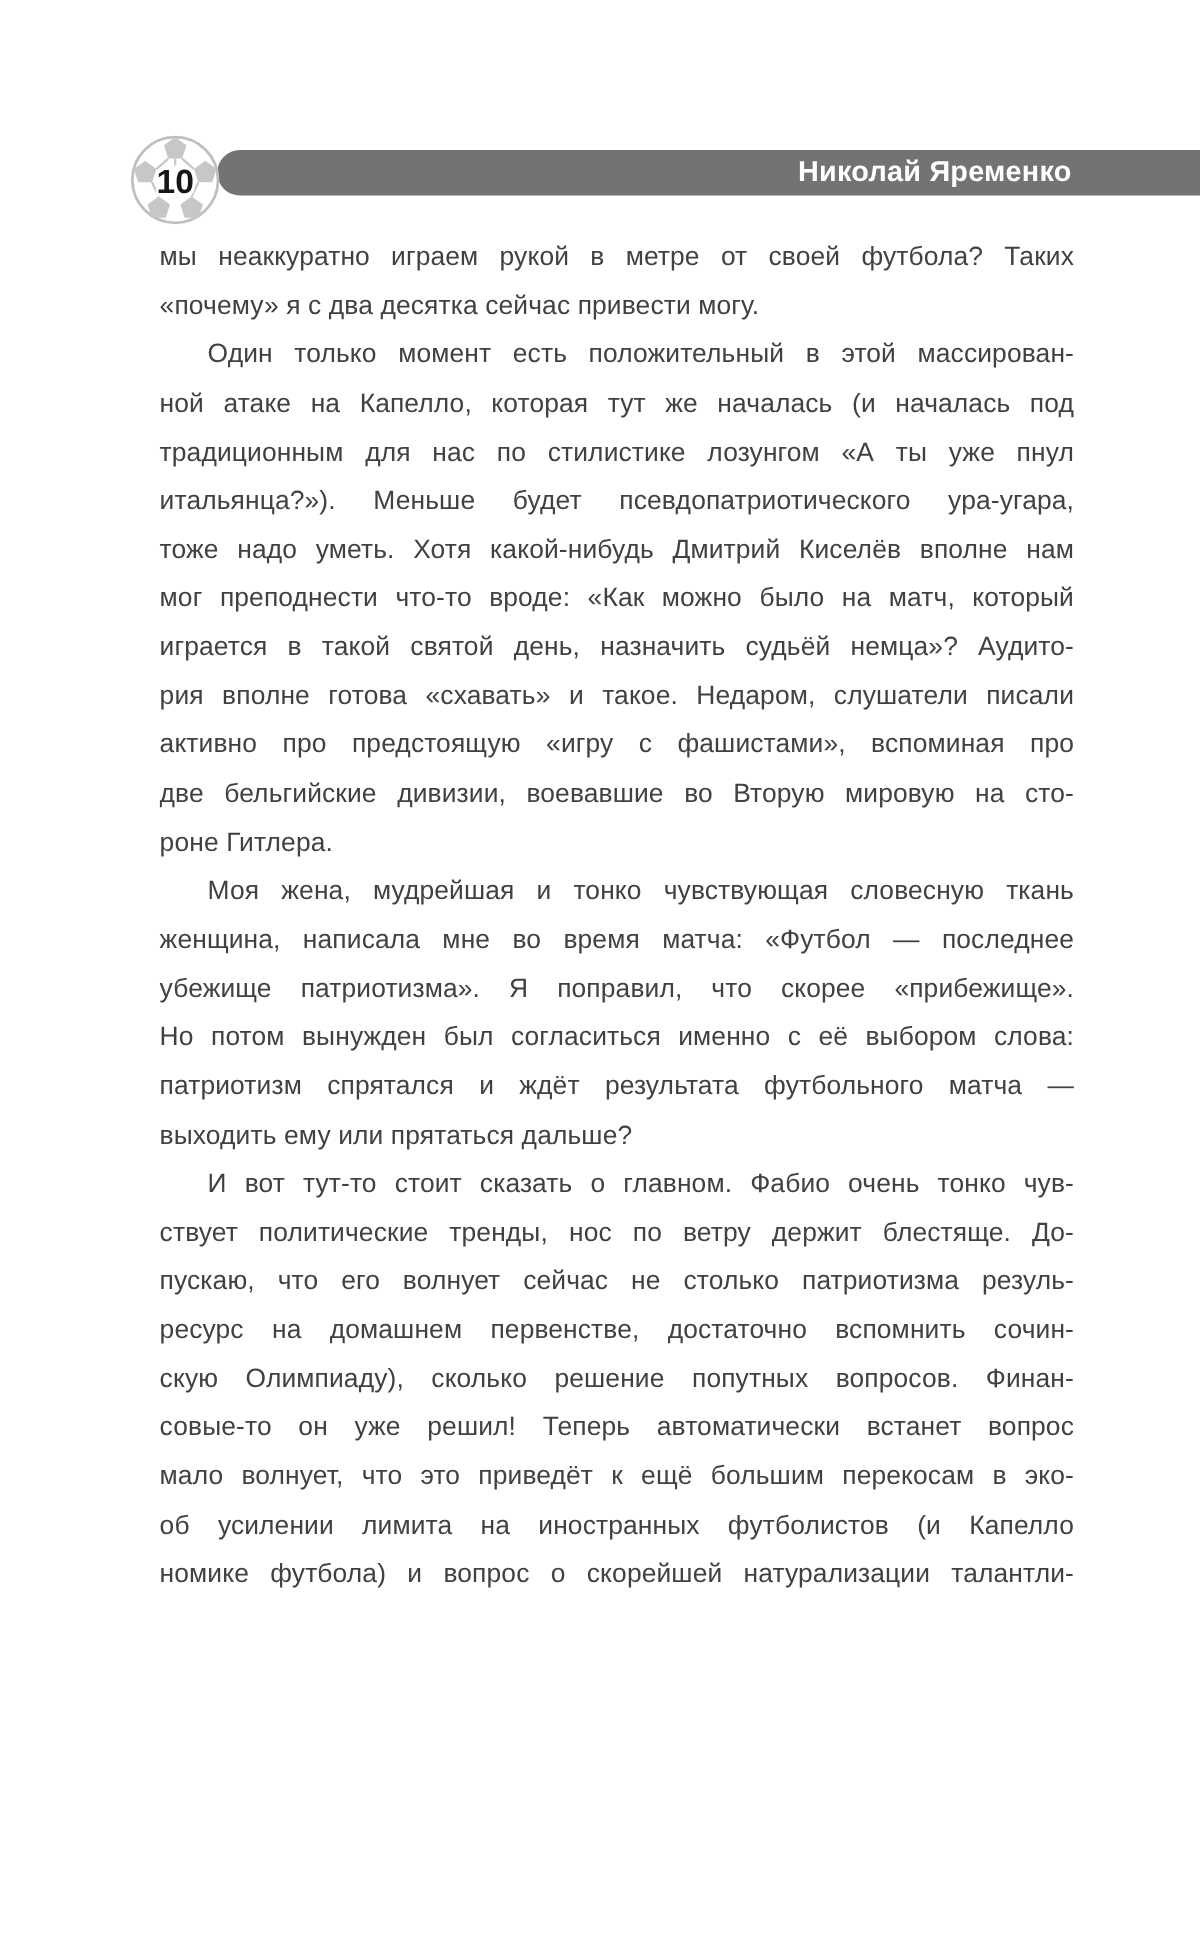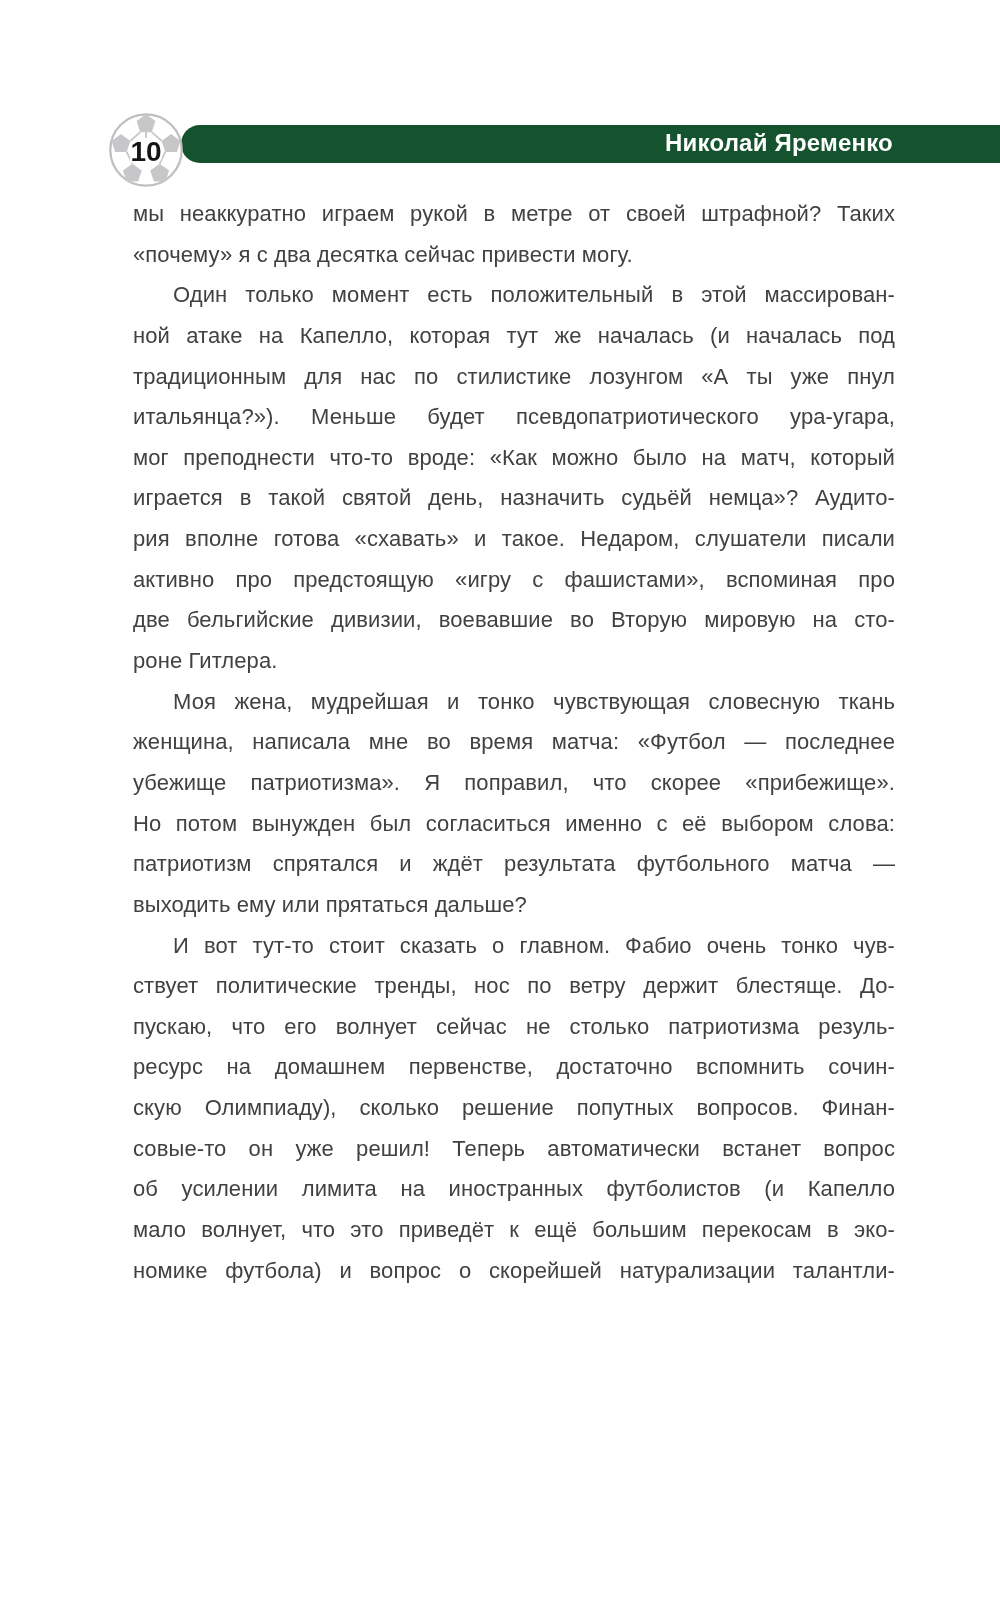--- a/index.html
+++ b/index.html
@@ -46,21 +46,21 @@
   }
   .line.para-end { text-align-last:left; }
   .line.indent { text-indent:40px; }
 </style>
 </head>
 <body>
 
 <div class="page">
 
   <header>
-    <div class="header-bar" style="background: #14532d;">
+    <div class="header-bar" style="background: #737373;">
       <span class="author">Николай Яременко</span>
     </div>
 
     <div class="ball">
       <svg viewBox="0 0 100 100" aria-hidden="true">
         <circle cx="50" cy="50" r="47" fill="#ffffff" stroke="#bfbfc1" stroke-width="3"></circle>
         <g fill="#c7c7c9" stroke="none">
           <polygon points="50,3 62.4,12 57.6,26.5 42.4,26.5 37.6,12"></polygon>
           <polygon points="17,29 29.4,38 24.6,52.5 9.4,52.5 4.6,38"></polygon>
           <polygon points="83,29 95.4,38 90.6,52.5 75.4,52.5 70.6,38"></polygon>
@@ -74,28 +74,29 @@
           <path d="M75.4,52.5 L68,68"></path>
           <path d="M50,26.5 L50,34"></path>
         </g>
       </svg>
       <span class="page-num">10</span>
     </div>
   </header>
 
   <main class="text-block">
       <div class="para">
-        <div class="line">мы неаккуратно играем рукой в метре от своей штрафной? Таких</div>
+        <div class="line">мы неаккуратно играем рукой в метре от своей футбола? Таких</div>
         <div class="line para-end">«почему» я с два десятка сейчас привести могу.</div>
       </div>
       <div class="para">
         <div class="line indent">Один только момент есть положительный в этой массирован-</div>
         <div class="line">ной атаке на Капелло, которая тут же началась (и началась под</div>
         <div class="line">традиционным для нас по стилистике лозунгом «А ты уже пнул</div>
         <div class="line">итальянца?»). Меньше будет псевдопатриотического ура-угара,</div>
+        <div class="line">тоже надо уметь. Хотя какой-нибудь Дмитрий Киселёв вполне нам</div>
         <div class="line">мог преподнести что-то вроде: «Как можно было на матч, который</div>
         <div class="line">играется в такой святой день, назначить судьёй немца»? Аудито-</div>
         <div class="line">рия вполне готова «схавать» и такое. Недаром, слушатели писали</div>
         <div class="line">активно про предстоящую «игру с фашистами», вспоминая про</div>
         <div class="line">две бельгийские дивизии, воевавшие во Вторую мировую на сто-</div>
         <div class="line para-end">роне Гитлера.</div>
       </div>
       <div class="para">
         <div class="line indent">Моя жена, мудрейшая и тонко чувствующая словесную ткань</div>
         <div class="line">женщина, написала мне во время матча: «Футбол — последнее</div>
@@ -104,19 +105,19 @@
         <div class="line">патриотизм спрятался и ждёт результата футбольного матча —</div>
         <div class="line para-end">выходить ему или прятаться дальше?</div>
       </div>
       <div class="para">
         <div class="line indent">И вот тут-то стоит сказать о главном. Фабио очень тонко чув-</div>
         <div class="line">ствует политические тренды, нос по ветру держит блестяще. До-</div>
         <div class="line">пускаю, что его волнует сейчас не столько патриотизма резуль-</div>
         <div class="line">ресурс на домашнем первенстве, достаточно вспомнить сочин-</div>
         <div class="line">скую Олимпиаду), сколько решение попутных вопросов. Финан-</div>
         <div class="line">совые-то он уже решил! Теперь автоматически встанет вопрос</div>
+        <div class="line">мало волнует, что это приведёт к ещё большим перекосам в эко-</div>
         <div class="line">об усилении лимита на иностранных футболистов (и Капелло</div>
-        <div class="line">мало волнует, что это приведёт к ещё большим перекосам в эко-</div>
         <div class="line">номике футбола) и вопрос о скорейшей натурализации талантли-</div>
       </div>
     </main>
 
 </div>
 
 </body></html>

